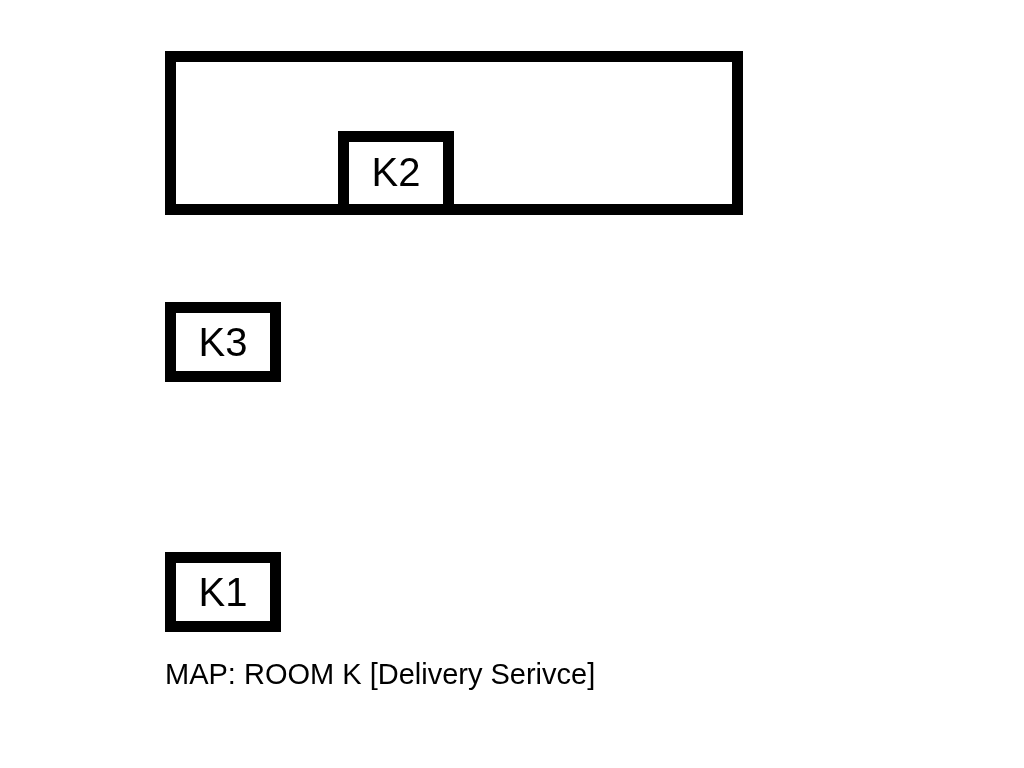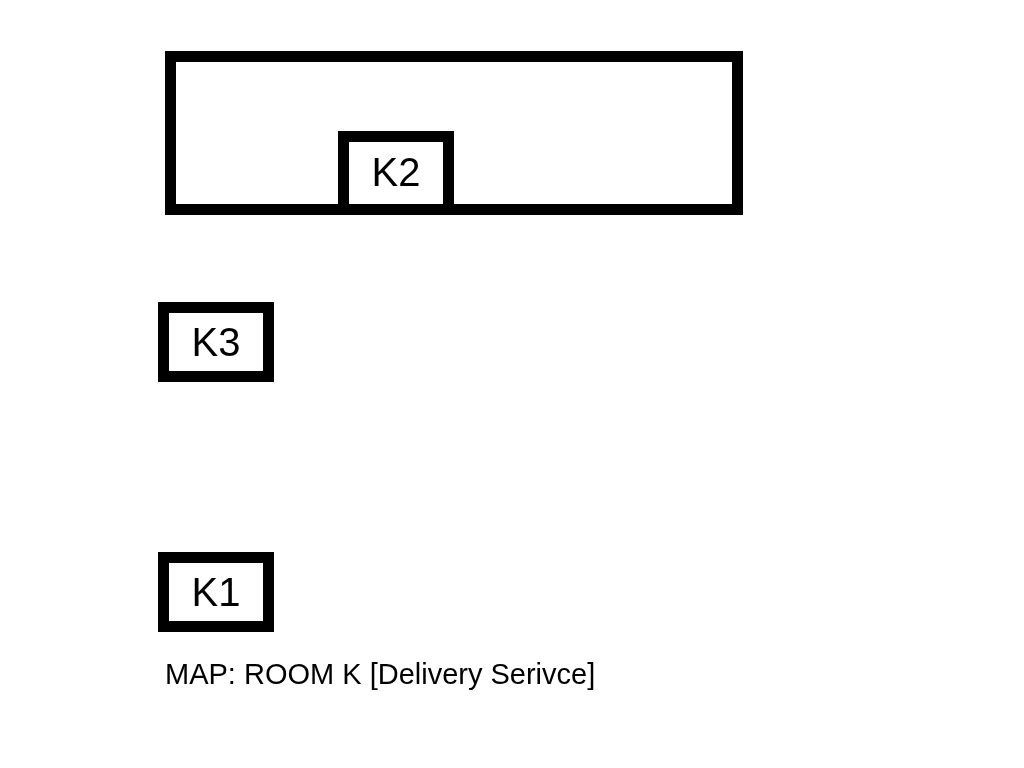--- a/index.html
+++ b/index.html
@@ -51,21 +51,21 @@
     border-right: 11px solid #000000;
     border-bottom: 0;
     left: 338px;
     top: 131px;
     width: 116px;
     height: 73px;
   }
 
   
   .room-small {
-    left: 158px;
+    left: 165px;
     width: 116px;
     height: 80px;
   }
   .room-k3 { top: 302px; }
   .room-k1 { top: 552px; }
 
   .room-label {
     position: absolute;
     left: 0;
     right: 0;

